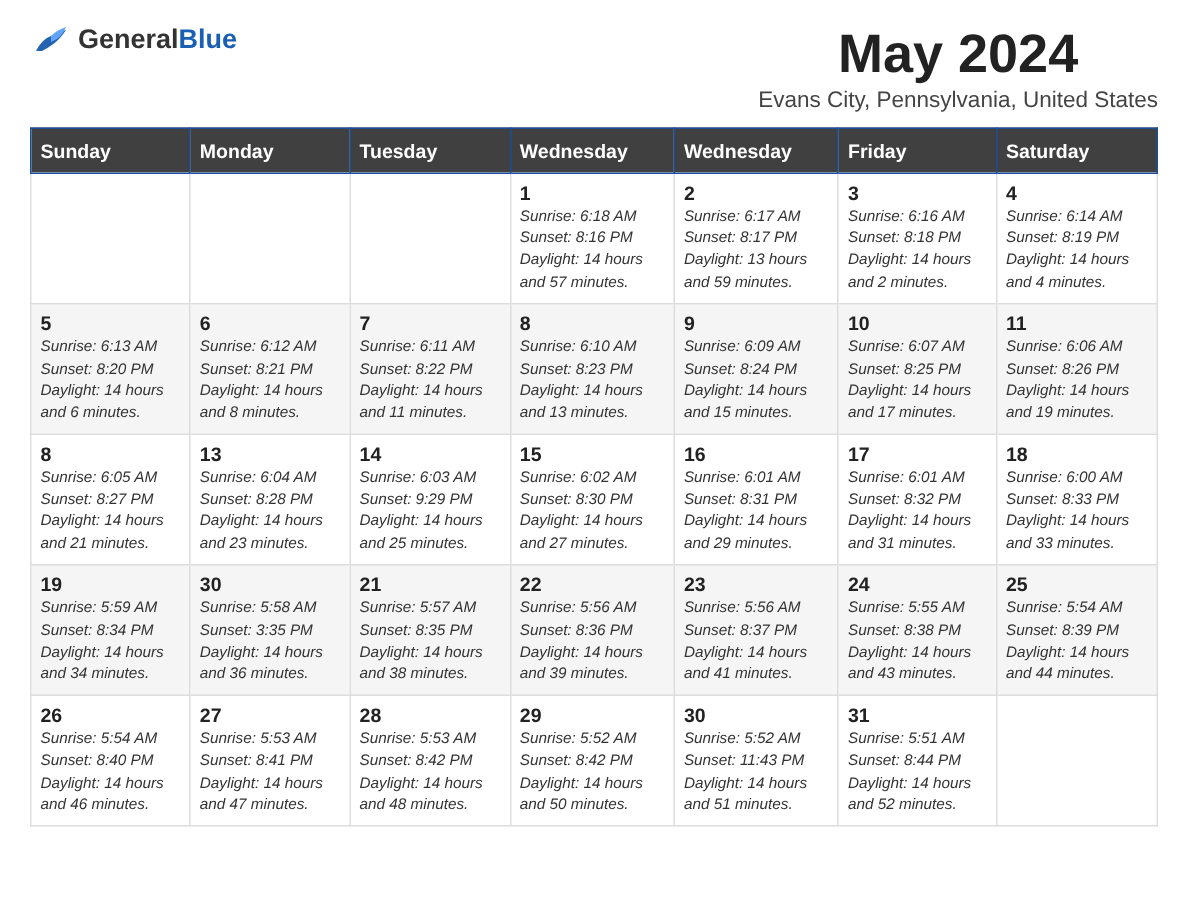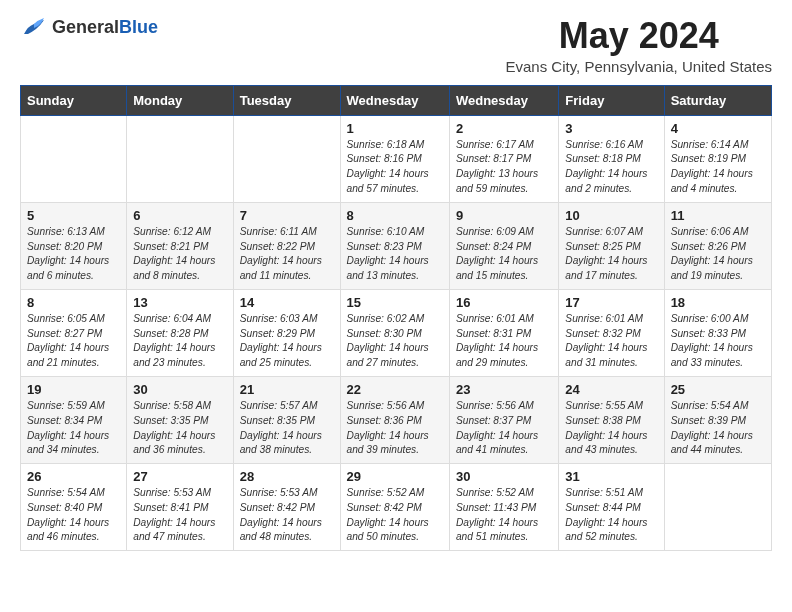--- a/index.html
+++ b/index.html
@@ -222,21 +222,21 @@
         <td>
           <span class="day-number">13</span>
           <div class="cell-text">Sunrise: 6:04 AM
 Sunset: 8:28 PM
 Daylight: 14 hours
 and 23 minutes.</div>
         </td>
         <td>
           <span class="day-number">14</span>
           <div class="cell-text">Sunrise: 6:03 AM
-Sunset: 8:29 PM
+Sunset: 9:29 PM
 Daylight: 14 hours
 and 25 minutes.</div>
         </td>
         <td>
           <span class="day-number">15</span>
           <div class="cell-text">Sunrise: 6:02 AM
 Sunset: 8:30 PM
 Daylight: 14 hours
 and 27 minutes.</div>
         </td>

